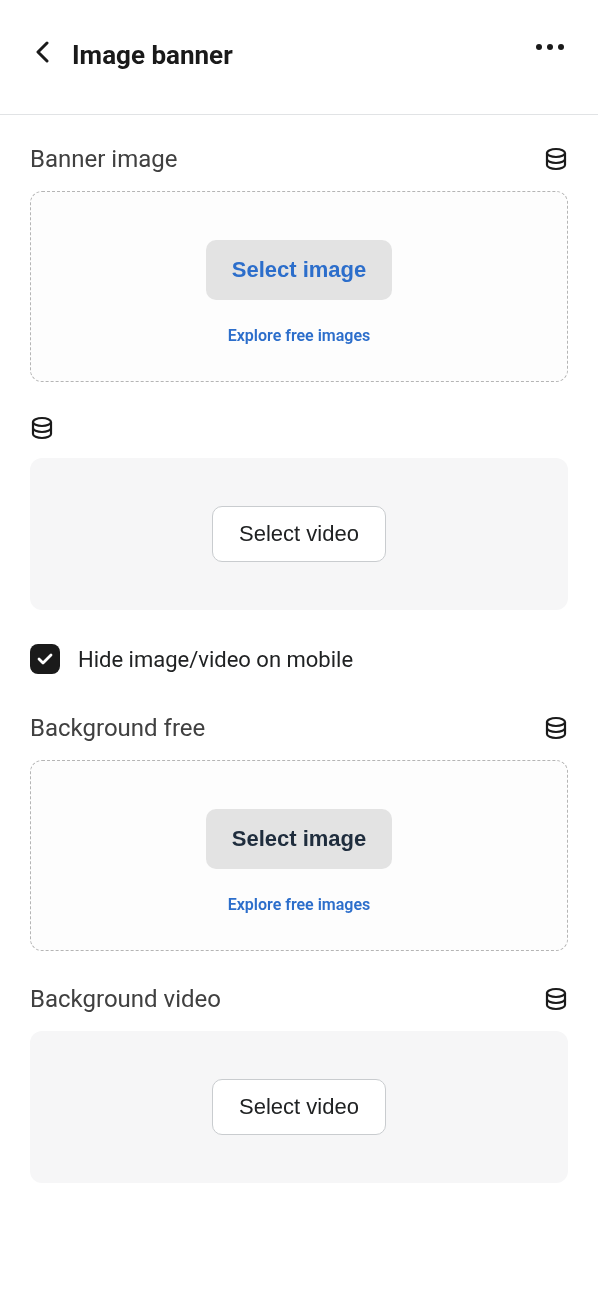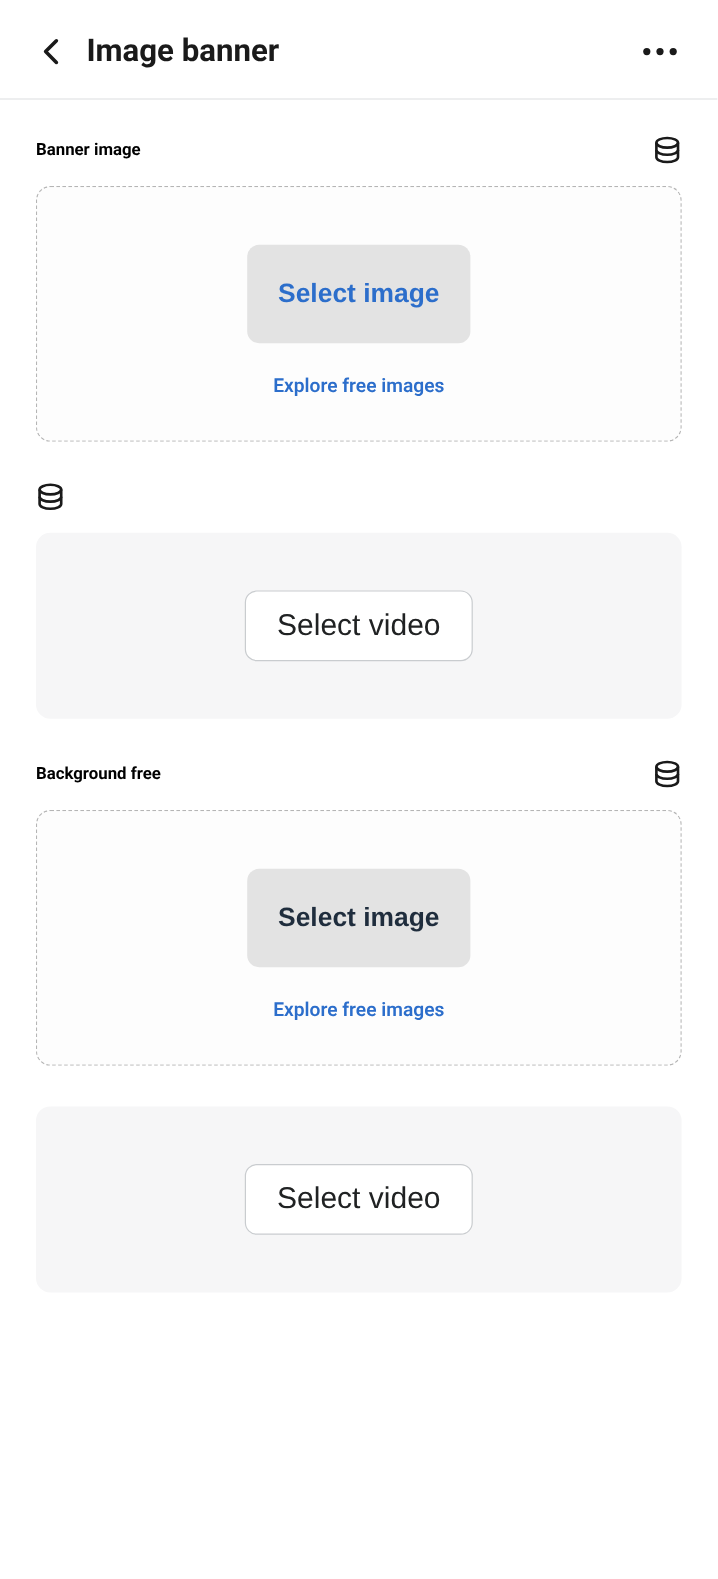--- a/index.html
+++ b/index.html
@@ -8,23 +8,23 @@
       padding: 0;
     }
     body {
       font-family: -apple-system, BlinkMacSystemFont, "Segoe UI", Roboto, Helvetica, Arial, sans-serif;
       background: #ffffff;
       width: 598px;
       color: #202223;
     }
     .header {
       display: flex;
-      align-items: center;
-      padding: 28px 30px 24px 30px;
+      padding: 28px 30px 44px 30px;
       border-bottom: 1px solid #e1e3e5;
+      margin-top: 12px;
     }
     .back-chevron {
       width: 24px;
       height: 24px;
       display: flex;
       align-items: center;
       justify-content: center;
       cursor: pointer;
       margin-right: 18px;
     }
@@ -52,23 +52,23 @@
     .section {
       margin-bottom: 34px;
     }
     .section-header {
       display: flex;
       align-items: center;
       justify-content: space-between;
       margin-bottom: 18px;
     }
     .section-label {
-      font-size: 14px;
-      font-weight: 700;
-      color: #000000;
+      font-size: 24px;
+      font-weight: 400;
+      color: #404040;
     }
     .db-icon {
       width: 24px;
       height: 24px;
       cursor: pointer;
     }
     .dropzone {
       border: 1px dashed #b5b5b5;
       border-radius: 12px;
       background: #fdfdfd;
@@ -76,21 +76,21 @@
       flex-direction: column;
       align-items: center;
       justify-content: center;
       padding: 48px 20px 36px 20px;
       gap: 26px;
     }
     .select-image-btn {
       background: #e3e3e3;
       border: none;
       border-radius: 10px;
-      padding: 28px 26px;
+      padding: 17px 26px;
       font-size: 22px;
       font-weight: 600;
       color: #2c6ecb;
       cursor: pointer;
     }
     .select-image-btn.dark {
       color: #1f2d3d;
     }
     .explore-link {
       font-size: 16px;
@@ -104,21 +104,21 @@
       display: flex;
       align-items: center;
       justify-content: center;
       padding: 48px 20px;
     }
     .select-video-btn {
       background: #ffffff;
       border: 1px solid #c9cccf;
       border-radius: 10px;
       padding: 14px 26px;
-      font-size: 25px;
+      font-size: 22px;
       font-weight: 500;
       color: #202223;
       cursor: pointer;
     }
     .checkbox-row {
       display: flex;
       align-items: center;
       gap: 18px;
       margin-bottom: 40px;
     }
@@ -177,35 +177,51 @@
         <ellipse cx="12" cy="6" rx="9" ry="4" stroke="#1a1a1a" stroke-width="2.2" fill="none"></ellipse>
         <path d="M3 6v6c0 2.2 4 4 9 4s9-1.8 9-4V6" stroke="#1a1a1a" stroke-width="2.2" fill="none"></path>
         <path d="M3 12v6c0 2.2 4 4 9 4s9-1.8 9-4v-6" stroke="#1a1a1a" stroke-width="2.2" fill="none"></path>
       </svg>
     </div>
     <div class="video-zone">
       <button class="select-video-btn">Select video</button>
     </div>
   </div>
 
+  <div class="checkbox-row">
+    <div class="checkbox">
+      <svg width="18" height="18" viewBox="0 0 18 18" fill="none">
+        <path d="M3 9L7 13L15 5" stroke="#ffffff" stroke-width="2.8" stroke-linecap="round" stroke-linejoin="round"></path>
+      </svg>
+    </div>
+    <span class="checkbox-label">Hide image/video on mobile</span>
+  </div>
 
   <div class="section">
     <div class="section-header">
       <span class="section-label">Background free</span>
       <svg class="db-icon" width="24" height="24" viewBox="0 0 24 24" fill="none">
         <ellipse cx="12" cy="6" rx="9" ry="4" stroke="#1a1a1a" stroke-width="2.2" fill="none"></ellipse>
         <path d="M3 6v6c0 2.2 4 4 9 4s9-1.8 9-4V6" stroke="#1a1a1a" stroke-width="2.2" fill="none"></path>
         <path d="M3 12v6c0 2.2 4 4 9 4s9-1.8 9-4v-6" stroke="#1a1a1a" stroke-width="2.2" fill="none"></path>
       </svg>
     </div>
     <div class="dropzone">
       <button class="select-image-btn dark">Select image</button>
       <span class="explore-link">Explore free images</span>
     </div>
   </div>
 
   <div class="section">
+    <div class="section-header">
+      <span class="section-label">Background video</span>
+      <svg class="db-icon" width="24" height="24" viewBox="0 0 24 24" fill="none">
+        <ellipse cx="12" cy="6" rx="9" ry="4" stroke="#1a1a1a" stroke-width="2.2" fill="none"></ellipse>
+        <path d="M3 6v6c0 2.2 4 4 9 4s9-1.8 9-4V6" stroke="#1a1a1a" stroke-width="2.2" fill="none"></path>
+        <path d="M3 12v6c0 2.2 4 4 9 4s9-1.8 9-4v-6" stroke="#1a1a1a" stroke-width="2.2" fill="none"></path>
+      </svg>
+    </div>
     <div class="video-zone">
       <button class="select-video-btn">Select video</button>
     </div>
   </div>
 
 </div>
 
 </body></html>

